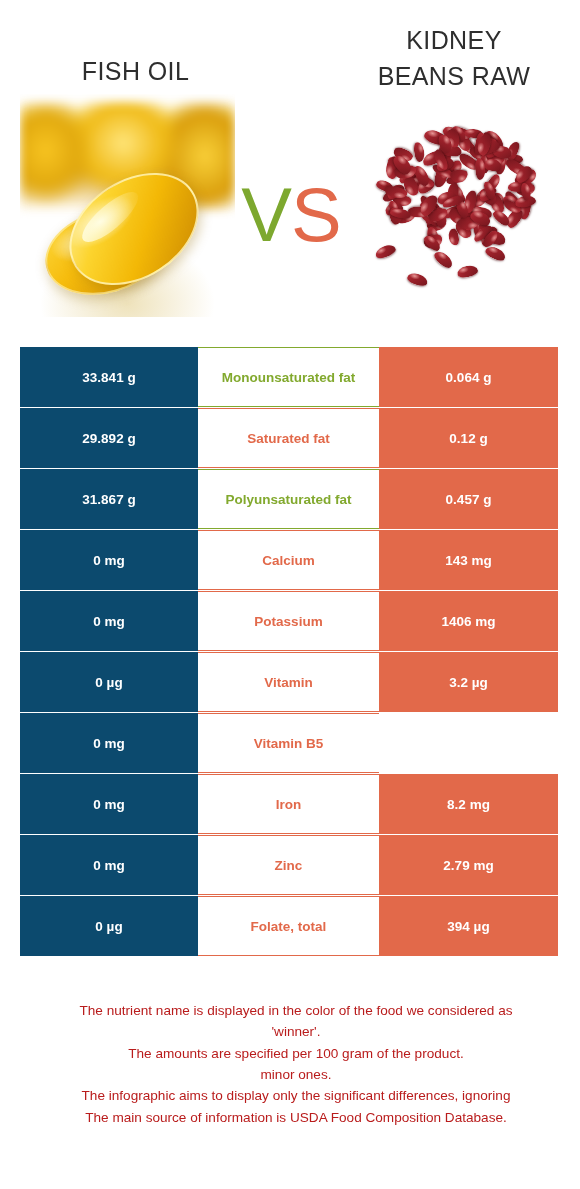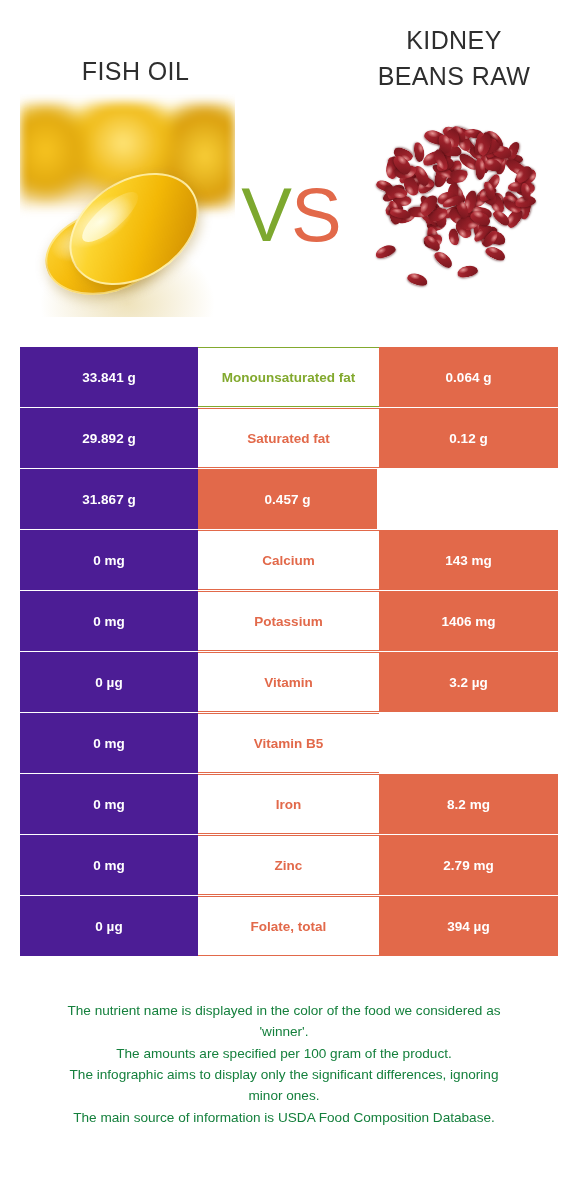--- a/index.html
+++ b/index.html
@@ -156,21 +156,21 @@
   .cell {
     display: flex;
     align-items: center;
     justify-content: center;
     font-size: 13.5px;
     font-weight: bold;
     box-sizing: border-box;
   }
   .cell-left {
     width: 178px;
-    background: #4c1d95;
+    background: #0c4a6e;
     color: #ffffff;
   }
   .cell-mid {
     width: 181px;
     background: #ffffff;
     font-size: 13.5px;
     border-top: 1px solid transparent;
     border-bottom: 1px solid transparent;
   }
   .cell-right {
@@ -185,27 +185,27 @@
   }
   .win-orange .cell-mid {
     color: #E2694A;
     border-top-color: #E2694A;
     border-bottom-color: #E2694A;
   }
 
   
   .footer {
     position: absolute;
-    left: 16px;
+    left: 28px;
     top: 1000px;
     width: 536px;
     text-align: center;
     font-size: 13.6px;
     line-height: 1.57;
-    color: #15803d;
+    color: #b91c1c;
     font-weight: 400;
   }
   .footer p { margin: 0; }
 </style>
 </head>
 <body>
 
 <div class="header">
   <div class="title title-left">
     <span class="ln">FISH OIL</span>
@@ -364,20 +364,21 @@
       <div class="cell cell-mid">Monounsaturated fat</div>
       <div class="cell cell-right">0.064 g</div>
     </div>
     <div class="row win-orange">
       <div class="cell cell-left">29.892 g</div>
       <div class="cell cell-mid">Saturated fat</div>
       <div class="cell cell-right">0.12 g</div>
     </div>
     <div class="row win-green">
       <div class="cell cell-left">31.867 g</div>
+      <div class="cell cell-mid">Polyunsaturated fat</div>
       <div class="cell cell-right">0.457 g</div>
     </div>
     <div class="row win-orange">
       <div class="cell cell-left">0 mg</div>
       <div class="cell cell-mid">Calcium</div>
       <div class="cell cell-right">143 mg</div>
     </div>
     <div class="row win-orange">
       <div class="cell cell-left">0 mg</div>
       <div class="cell cell-mid">Potassium</div>
@@ -406,16 +407,16 @@
       <div class="cell cell-left">0 µg</div>
       <div class="cell cell-mid">Folate, total</div>
       <div class="cell cell-right">394 µg</div>
     </div>
   </div>
 
 <div class="footer">
   <p>The nutrient name is displayed in the color of the food we considered as</p>
   <p>'winner'.</p>
   <p>The amounts are specified per 100 gram of the product.</p>
+  <p>minor ones.</p>
   <p>The infographic aims to display only the significant differences, ignoring</p>
-  <p>minor ones.</p>
   <p>The main source of information is USDA Food Composition Database.</p>
 </div>
 
 </body></html>

